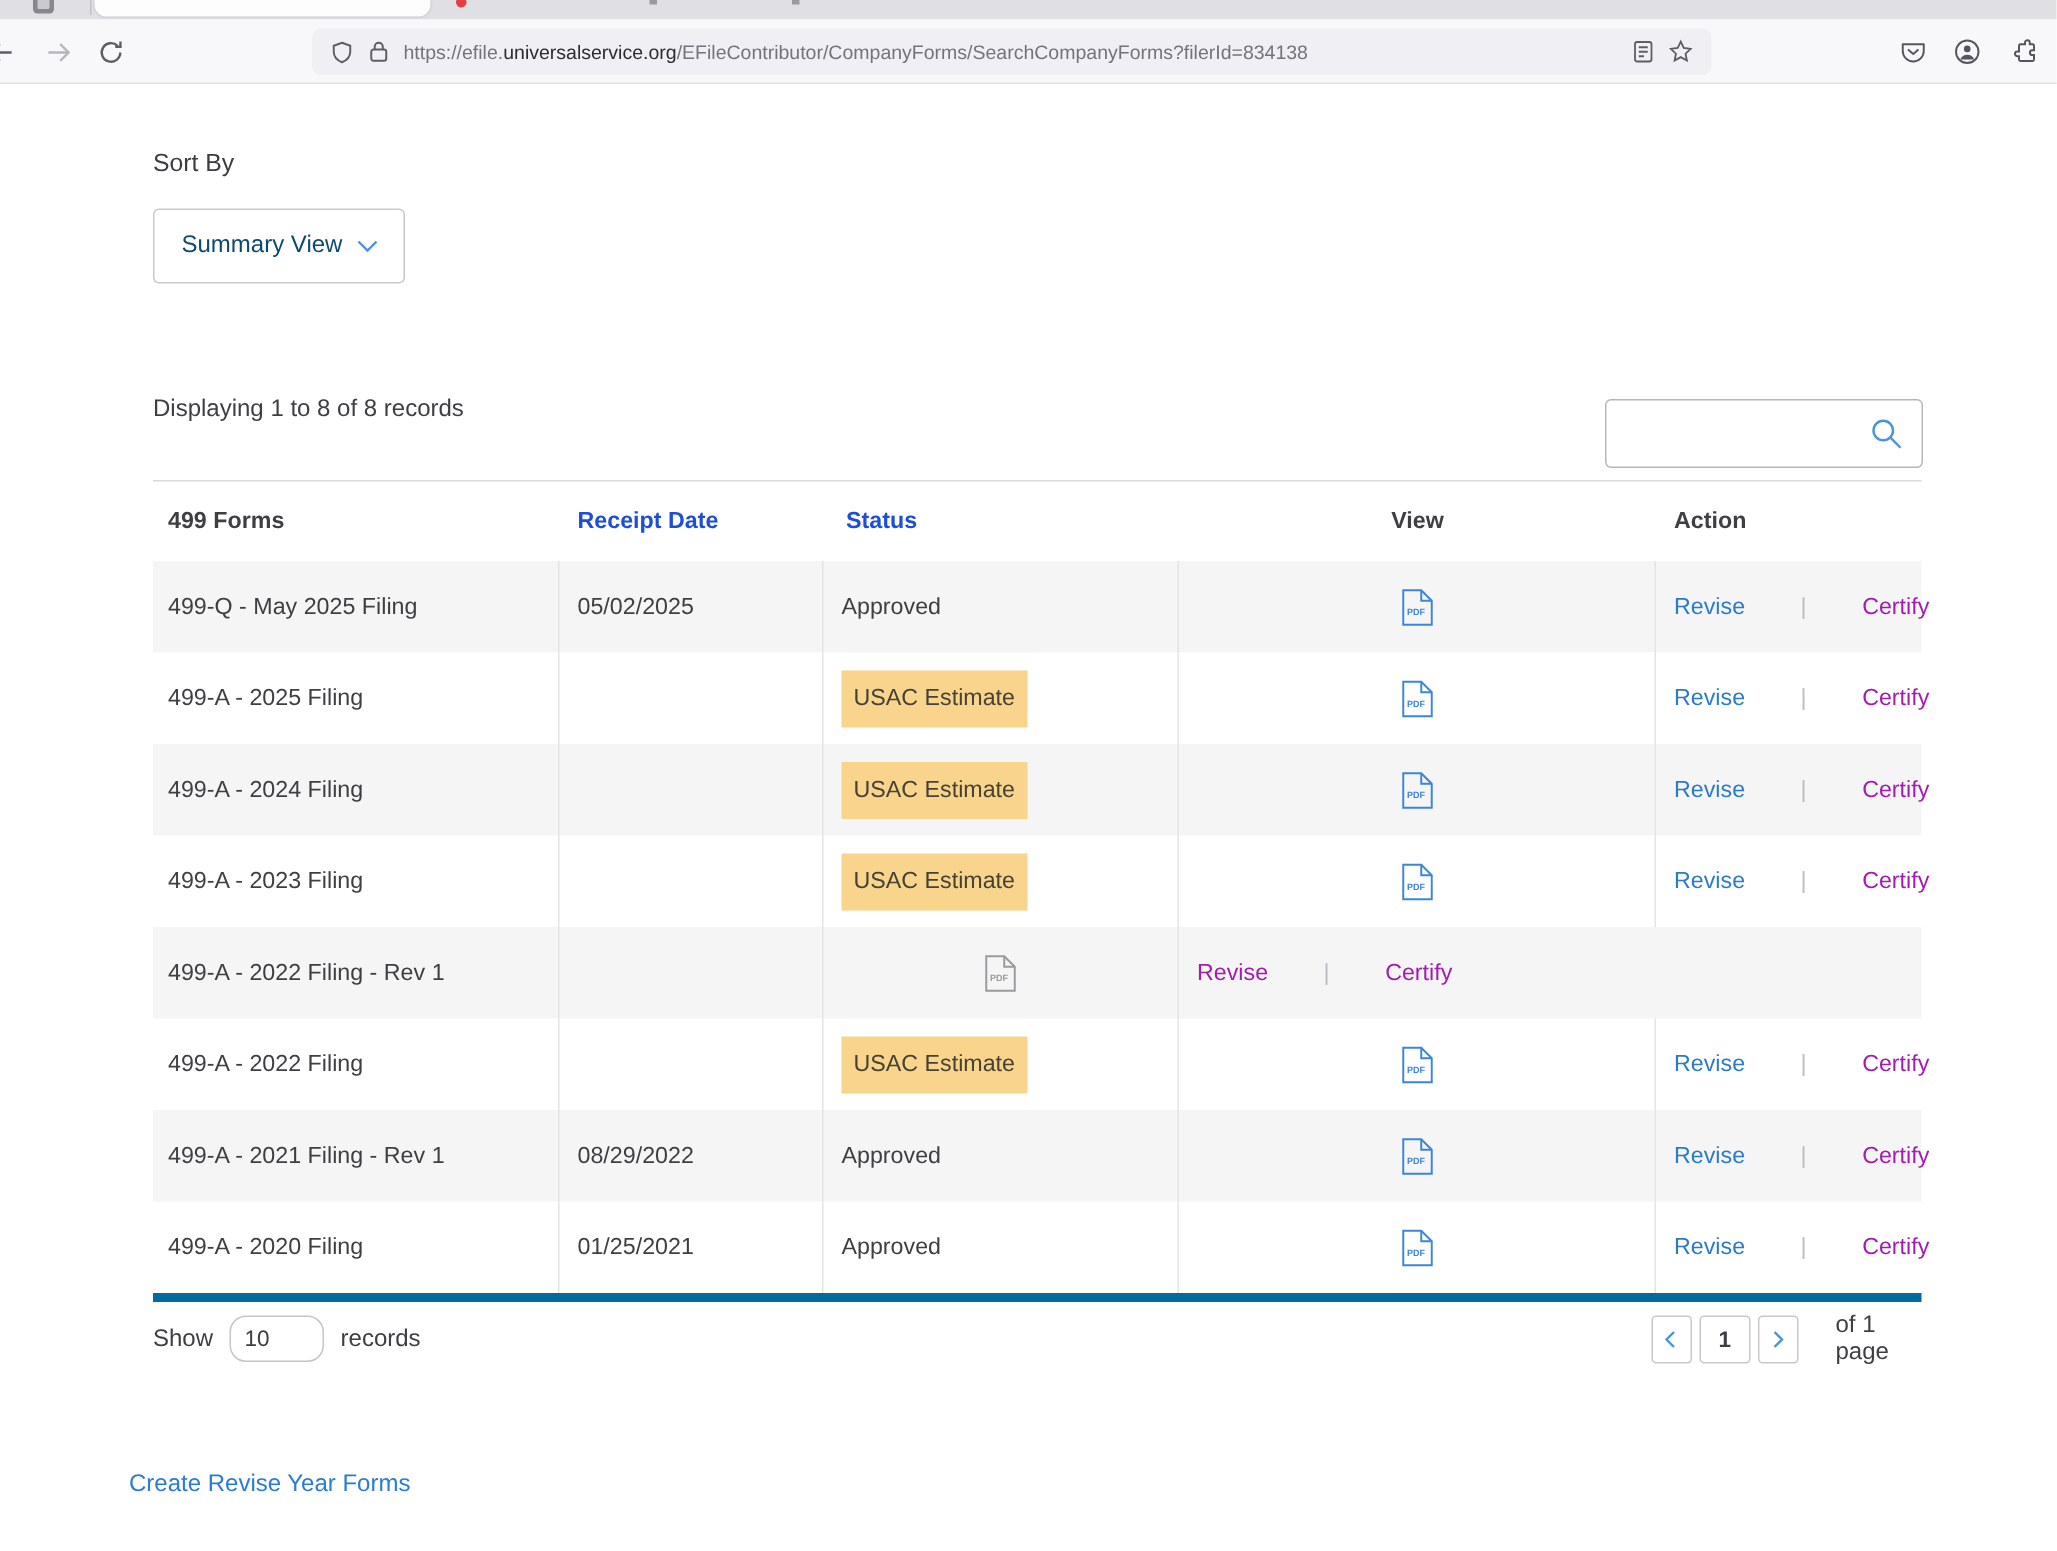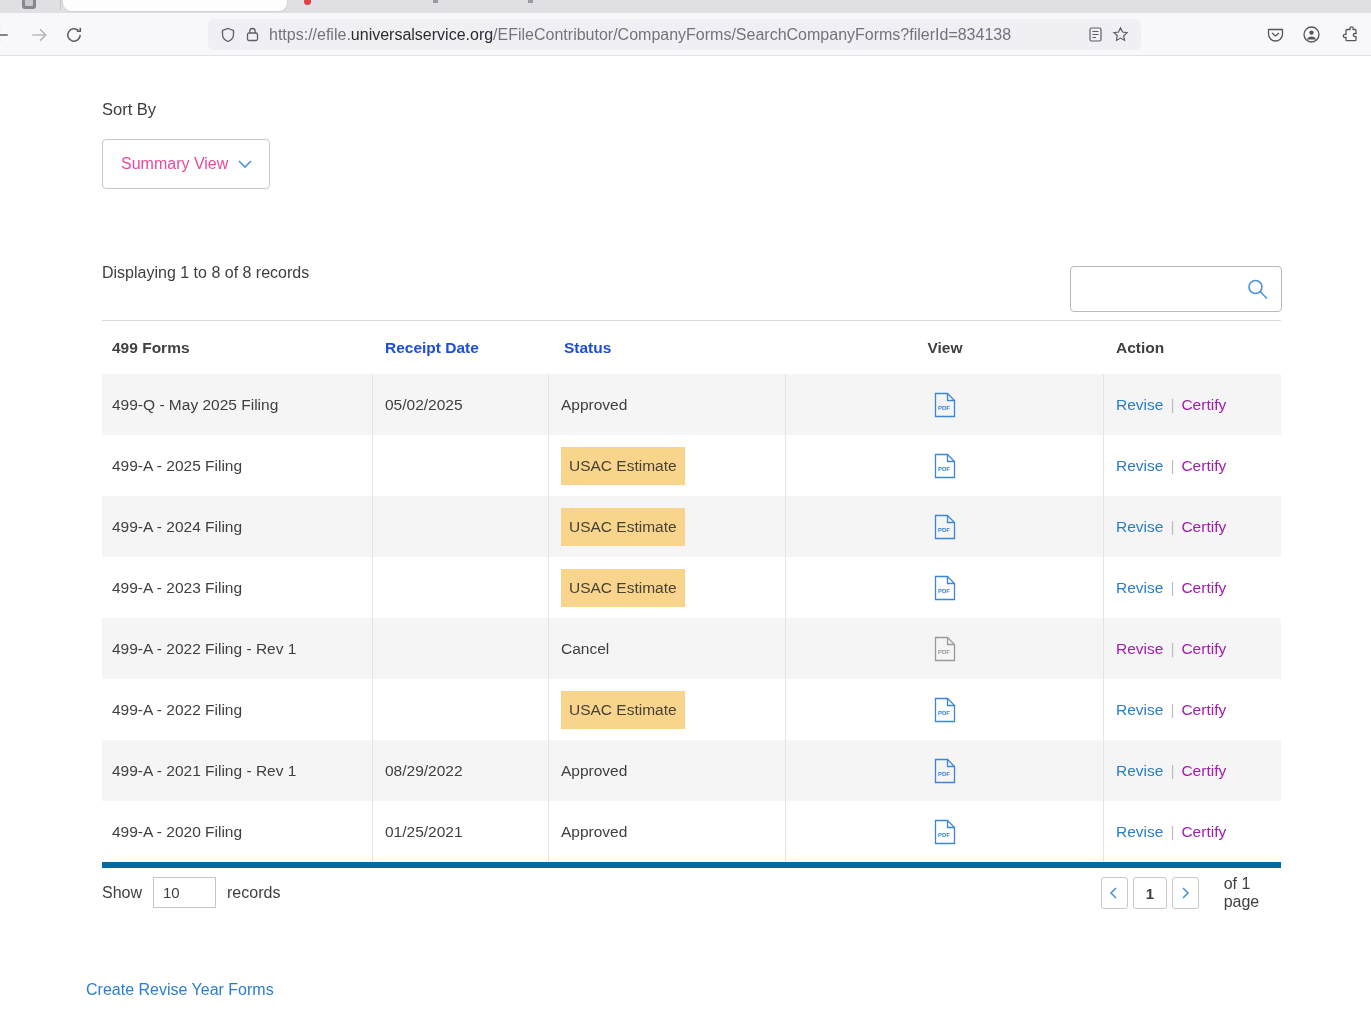--- a/index.html
+++ b/index.html
@@ -19,33 +19,33 @@
     background:#e23f43; border-radius:50%; }
   .tab-frag { position:absolute; top:0; width:5px; height:3px; background:#9a9aa1; }
 
   .toolbar { position:absolute; left:0; top:13px; width:1371px; height:43px;
     background:#f8f8fb; border-bottom:1px solid #e2e2e6; }
   .navbtn { position:absolute; top:13px; width:18px; height:18px; color:#5d5d66; }
   .navbtn svg { width:18px; height:18px; display:block; }
   .urlbar { position:absolute; left:208px; top:6px; width:933px; height:31px;
     background:#f0f0f4; border-radius:6px; display:flex; align-items:center;
     padding:0 12px; gap:10px; }
-  .url-text { font-size:16px; color:#73737c; white-space:nowrap; overflow:hidden; }
+  .url-text { font-size:13px; color:#73737c; white-space:nowrap; overflow:hidden; }
   .url-text .dom { color:#2b2b30; }
   .urlbar .grow { flex:1; }
   .chrome-ico { color:#5d5d66; display:flex; align-items:center; }
   .right-ico { position:absolute; top:12px; width:19px; height:19px; color:#55555e; }
 
   
   .page { position:absolute; left:0; top:57px; width:1371px; height:1029px; background:#fff; }
   .sort-label { position:absolute; left:102px; top:43px; font-size:16.5px; color:#3d3d40; }
   .sort-dd { position:absolute; left:102px; top:82px; width:168px; height:50px;
     border:1px solid #c9c9cc; border-radius:4px; background:#fff;
     display:flex; align-items:center; padding:0 14px 0 18px; cursor:pointer; }
-  .sort-dd .val { font-size:16px; color:#ec4899; flex:1; }
+  .sort-dd .val { font-size:16px; color:#0c4a6e; flex:1; }
   .chev-blue { width:20px; height:20px; color:#4a94dd; }
 
   .displaying { position:absolute; left:102px; top:207px; font-size:16px; color:#3f3f42; }
   .searchbox { position:absolute; left:1070px; top:209px; width:212px; height:46px;
     border:1px solid #b7b7ba; border-radius:4px; background:#fff;
     display:flex; align-items:center; padding:0 10px; }
   .searchbox input { flex:1; border:none; outline:none; font-size:15px; background:transparent;
     font-family:"Liberation Sans",sans-serif; color:#3f3f42; min-width:0; }
   .search-ico { width:27px; height:27px; color:#4a94dd; flex:none; }
 
@@ -61,32 +61,32 @@
   .th.c5 { padding-left:12px; }
   .trow { height:61px; }
   .trow:nth-child(odd) { background:#f5f5f5; }
   .td { display:flex; align-items:center; font-size:15.5px; color:#3f3f42;
     border-right:1px solid #e4e4e4; height:100%; }
   .td:last-child { border-right:none; }
   .td.c1 { padding-left:10px; }
   .td.c2 { padding-left:12px; }
   .td.c3 { padding-left:12px; }
   .td.c4 { justify-content:center; }
-  .td.c5 { padding-left:12px; }
+  .td.c5 { padding-left:12px;gap:30px; }
   .status-badge { background:#f8d48d; padding:10px 8px; color:#474234; }
   .pdf-ico { width:22px; height:26px; color:#3b86d8; cursor:pointer; }
   .lnk { color:#2a7cc9; cursor:pointer; font-size:15.5px; }
   .dis { color:#a21caf; cursor:default; }
   .pipe { color:#bdbdc1; margin:0 7px; }
   .trow.row-disabled .pdf-ico { color:#9a9a9e; cursor:default; }
   .tbl-bottom { border-bottom:6px solid #0369a1; }
 
   .tfoot { position:absolute; left:102px; top:816px; width:1179px; height:40px; }
   .show-grp { position:absolute; left:0; top:4px; display:flex; align-items:center; font-size:16px; color:#3f3f42; }
-  .show-grp input { width:63px; height:31px; border:1px solid #c6c6c9; border-radius:0;
+  .show-grp input { width:63px; height:31px; border:1px solid #c6c6c9; border-radius:11px;
     margin:0 11px; padding:0 9px; font-size:15px; color:#3f3f42;
     font-family:"Liberation Sans",sans-serif; outline:none; }
   .pager { position:absolute; left:999px; top:2px; display:flex; align-items:center; gap:5px; }
   .pg-btn { width:31px; height:32px; border:1px solid #c9c9cc; border-radius:3px; background:#fff;
     display:flex; align-items:center; justify-content:center; cursor:pointer; color:#4a94dd; }
   .pg-btn svg { width:14px; height:14px; }
   .pg-num { width:39px; height:32px; border:1px solid #c9c9cc; border-radius:3px; background:#fff;
     display:flex; align-items:center; justify-content:center; font-size:15px; font-weight:bold; color:#3f3f42; }
   .pg-info { font-size:16px; color:#3f3f42; margin-left:20px; }
 
@@ -294,23 +294,20 @@
     </div>
   </div>
 
   <div class="trow row-disabled">
     <div class="td c1">
             <span>499-A - 2022 Filing - Rev 1</span>
           </div>
     <div class="td c2">
             <span></span>
           </div>
-    <div class="td c3">
-            <span>Cancel</span>
-          </div>
     <div class="td c4">
       <svg class="pdf-ico" viewBox="0 0 22 26" fill="none" stroke="currentColor" stroke-width="1.3">
         <path d="M1.5 1.5h12l7 7v16h-19z"></path>
         <path d="M13.5 1.5v7h7"></path>
         <text x="4" y="18" font-size="6" font-family="Liberation Sans, sans-serif" font-weight="bold" fill="currentColor" stroke="none">PDF</text>
       </svg>
     </div>
     <div class="td c5">
       <span class="dis">Revise</span>
       <span class="pipe">|</span>

